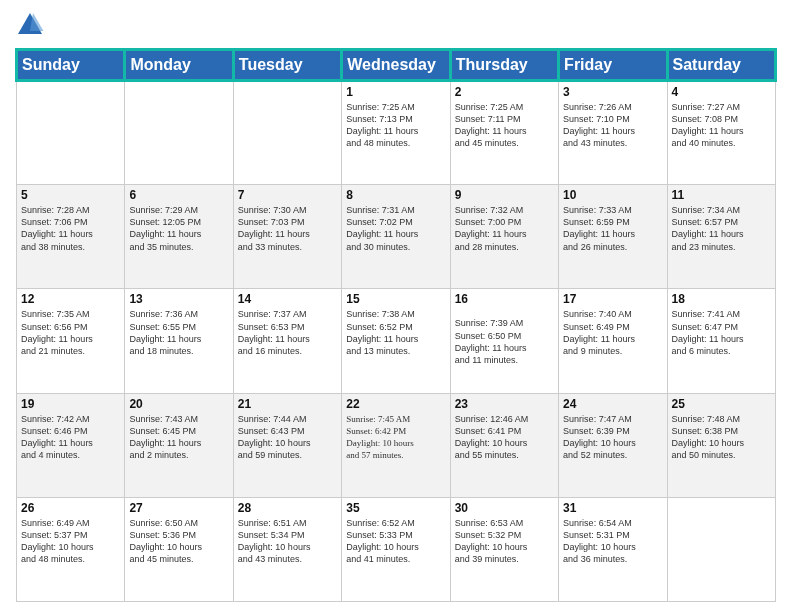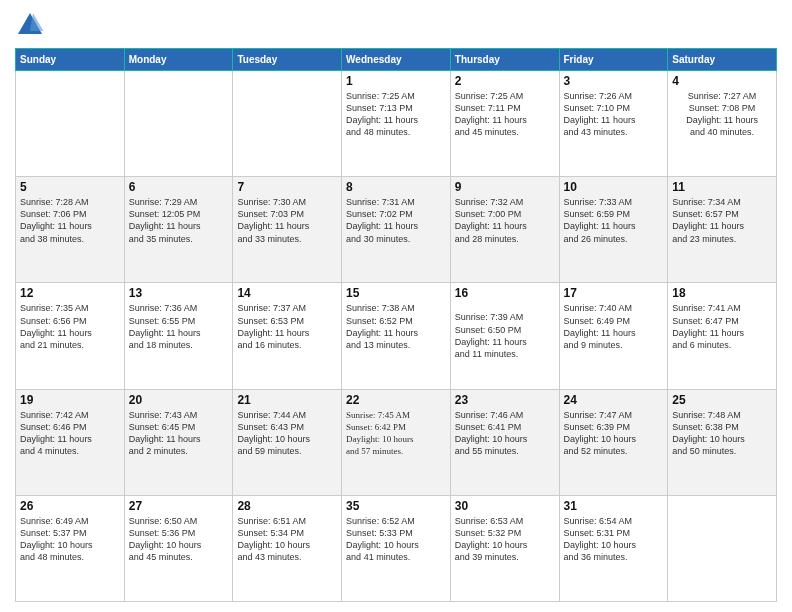--- a/index.html
+++ b/index.html
@@ -63,25 +63,25 @@
     .calendar {
       flex: 1;
       border: 1px solid #ccc;
       border-collapse: collapse;
       width: 100%;
       table-layout: fixed;
     }
     .calendar th {
       background-color: #2a6ab5;
       color: #fff;
-      font-size: 10px;
+      font-size: 16px;
       font-weight: bold;
       padding: 5px 4px;
       text-align: left;
-      border: 1px solid #14b8a6;
+      border: 3px solid #14b8a6;
     }
     .calendar td {
       vertical-align: top;
       border: 1px solid #ccc;
       padding: 3px 4px;
       font-size: 9.5px;
       color: #222;
       height: 82px;
     }
     .day-num {
@@ -162,21 +162,21 @@
           </td>
           <td>
             <div class="day-num">3</div>
             <div class="day-info" style="white-space: pre-line;">Sunrise: 7:26 AM
 Sunset: 7:10 PM
 Daylight: 11 hours
 and 43 minutes.</div>
           </td>
           <td>
             <div class="day-num">4</div>
-            <div class="day-info" style="white-space: pre-line; text-align: center;">Sunrise: 7:27 AM
+            <div class="day-info" style="white-space: pre-line;">Sunrise: 7:27 AM
 Sunset: 7:08 PM
 Daylight: 11 hours
 and 40 minutes.</div>
           </td>
         </tr>
         <tr>
           <td>
             <div class="day-num">5</div>
             <div class="day-info" style="white-space: pre-line;">Sunrise: 7:28 AM
 Sunset: 7:06 PM
@@ -301,21 +301,21 @@
           </td>
           <td>
             <div class="day-num">22</div>
             <div class="day-info" style="white-space: pre-line; font-family: Liberation Serif, serif;">Sunrise: 7:45 AM
 Sunset: 6:42 PM
 Daylight: 10 hours
 and 57 minutes.</div>
           </td>
           <td>
             <div class="day-num">23</div>
-            <div class="day-info" style="white-space: pre-line;">Sunrise: 7:46 AM
+            <div class="day-info" style="white-space: pre-line;">Sunrise: 12:46 AM
 Sunset: 6:41 PM
 Daylight: 10 hours
 and 55 minutes.</div>
           </td>
           <td>
             <div class="day-num">24</div>
             <div class="day-info" style="white-space: pre-line;">Sunrise: 7:47 AM
 Sunset: 6:39 PM
 Daylight: 10 hours
 and 52 minutes.</div>

